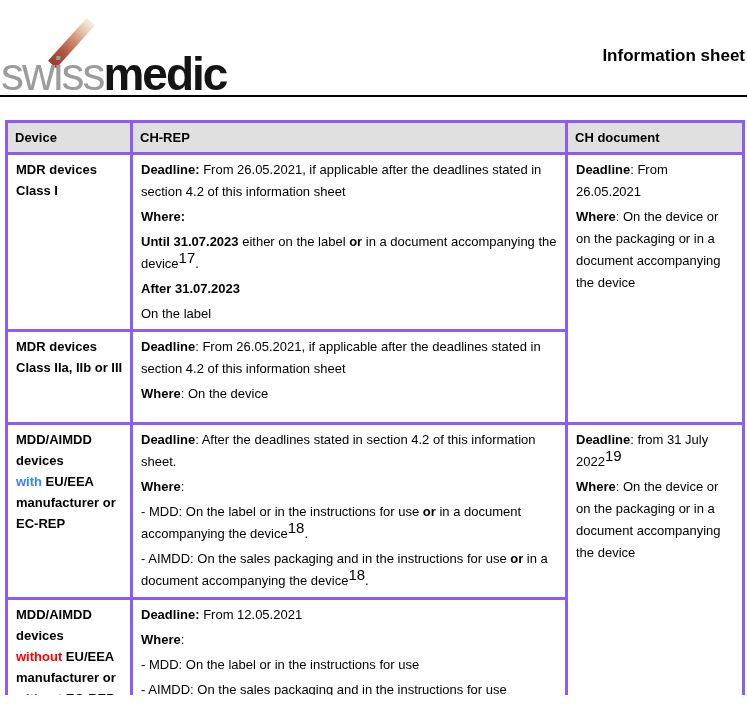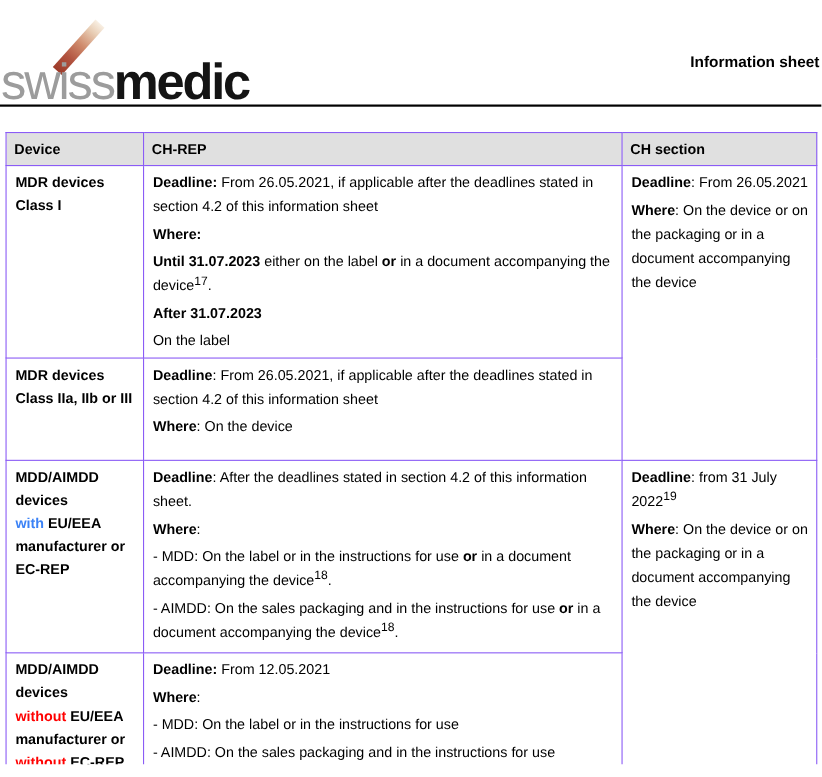--- a/index.html
+++ b/index.html
@@ -19,33 +19,33 @@
     background:linear-gradient(to top,#9c3a29 0%,#b25440 28%,#cf8a6b 55%,#e8cdb4 82%,#f8efe3 100%);
   }
   .logo-text{
     position:absolute;left:1px;top:52px;
     font-size:46px;line-height:44px;letter-spacing:-2px;white-space:nowrap;
   }
   .logo-gray{color:#9c9c9c;font-weight:400;}
   .logo-dark{color:#141414;font-weight:700;}
   .doc-title{
     position:absolute;right:2px;top:47px;
-    text-align:right;font-size:14px;font-weight:700;line-height:18px;
+    text-align:right;font-size:17px;font-weight:700;line-height:18px;
   }
   .masthead-rule{
     position:absolute;left:0;top:95px;width:747px;height:2px;background:#000;
   }
   
   table.obl{
     position:absolute;left:5px;top:120px;width:737px;
     border-collapse:collapse;table-layout:fixed;
     font-size:13px;
   }
   table.obl th,table.obl td{
-    border:1px solid #8b5cf6;
+    border:3px solid #8b5cf6;
     vertical-align:top;
     padding:4px 6px 4px 8px;
   }
   table.obl th{
     background:#e0e0e0;
     text-align:left;font-weight:700;
     height:25px;vertical-align:middle;
     padding:2px 6px 2px 7px;
   }
   tr.r1{height:175px;}
@@ -53,21 +53,21 @@
   tr.r3{height:175px;}
   tr.r4{height:110px;}
   td.device{
     vertical-align:middle;
     font-weight:700;padding:2px 2px;
   }
   .para{margin:0 0 3px 0;line-height:22px;}
   .para:last-child{margin-bottom:0;}
   td.device .para{margin:0;line-height:21px;white-space:nowrap;}
   .b{font-weight:700;}
-  sup{font-size:11px;line-height:0;vertical-align:super;}
+  sup{font-size:15px;line-height:0;vertical-align:super;}
 </style>
 </head>
 <body>
 
 <div class="page">
 
   <div class="logo">
     <div class="logo-stripe"></div>
     <div class="logo-text"><span class="logo-gray">swiss</span><span class="logo-dark">medic</span></div>
   </div>
@@ -81,21 +81,21 @@
   <table class="obl">
     <colgroup>
       <col style="width:125px">
       <col style="width:435px">
       <col style="width:177px">
     </colgroup>
     <thead>
       <tr>
         <th>Device</th>
         <th>CH-REP</th>
-        <th>CH section</th>
+        <th>CH document</th>
       </tr>
     </thead>
     <tbody>
       <tr class="r1">
         <td class="device">
             <div class="para"><span class="b">MDR devices</span></div>
             <div class="para"><span class="b">Class I</span></div>
           </td>
         <td class="body">
             <div class="para"><span class="b">Deadline:</span><span> From 26.05.2021, if applicable after the deadlines stated in section 4.2 of this information sheet</span></div>

